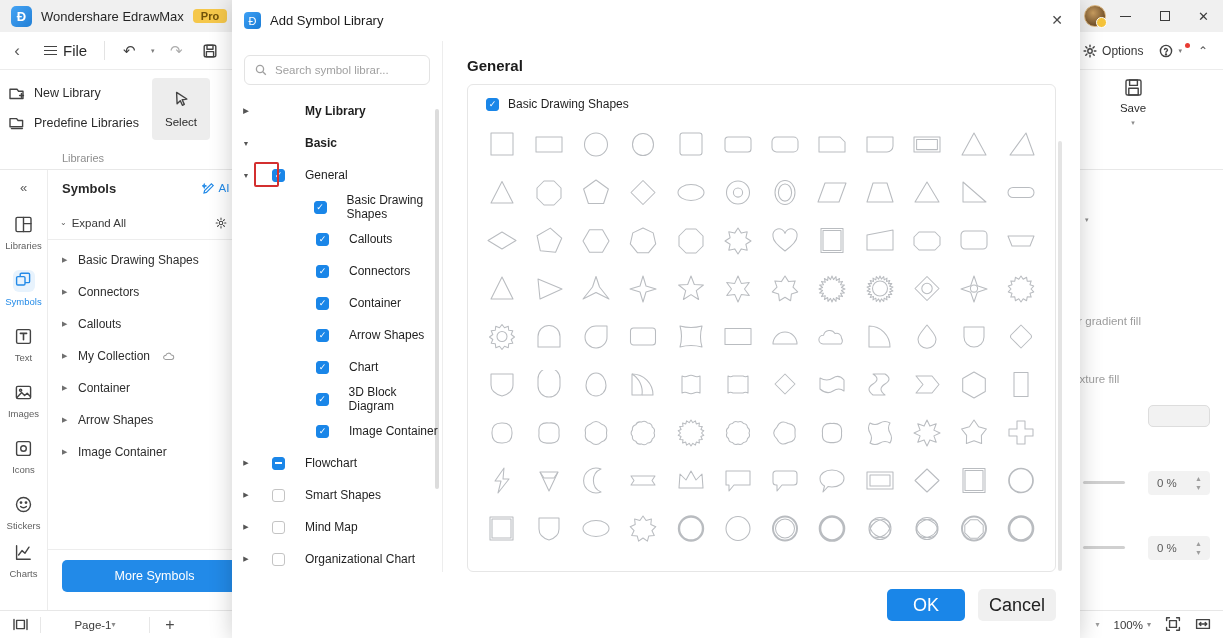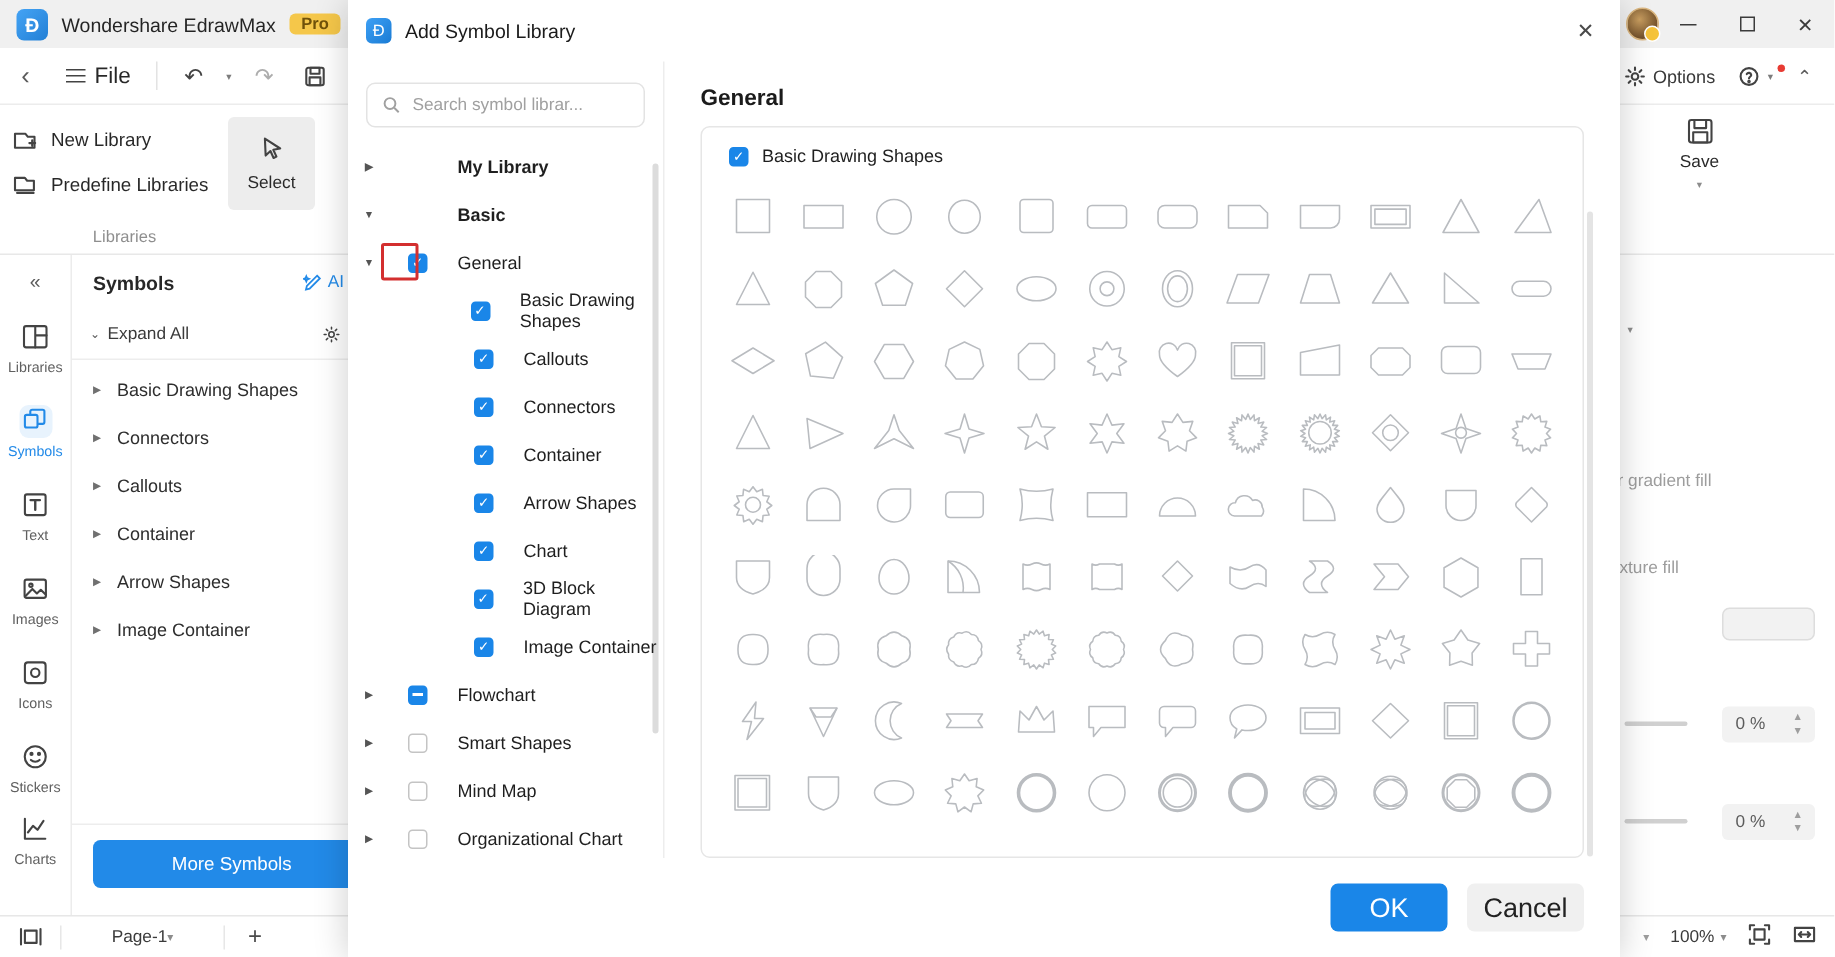--- a/index.html
+++ b/index.html
@@ -443,20 +443,27 @@
       <div class="sym-li">
           <span class="caret">▶</span>
           <span>Connectors</span>
         </div>
       <div class="sym-li">
           <span class="caret">▶</span>
           <span>Callouts</span>
         </div>
       <div class="sym-li">
           <span class="caret">▶</span>
+          <span>My Collection</span>
+        <svg width="13" height="13" viewBox="0 0 14 14" style="fill:none;stroke:#9a9a9a;stroke-width:1.1;margin-left:4px;">
+            <path d="M3.8 10.2a2.2 2.2 0 0 1 .3-4.4 3.1 3.1 0 0 1 5.9-.5 2.4 2.4 0 0 1 .3 4.9z"></path>
+          </svg>
+      </div>
+      <div class="sym-li">
+          <span class="caret">▶</span>
           <span>Container</span>
         </div>
       <div class="sym-li">
           <span class="caret">▶</span>
           <span>Arrow Shapes</span>
         </div>
       <div class="sym-li">
           <span class="caret">▶</span>
           <span>Image Container</span>
         </div>

